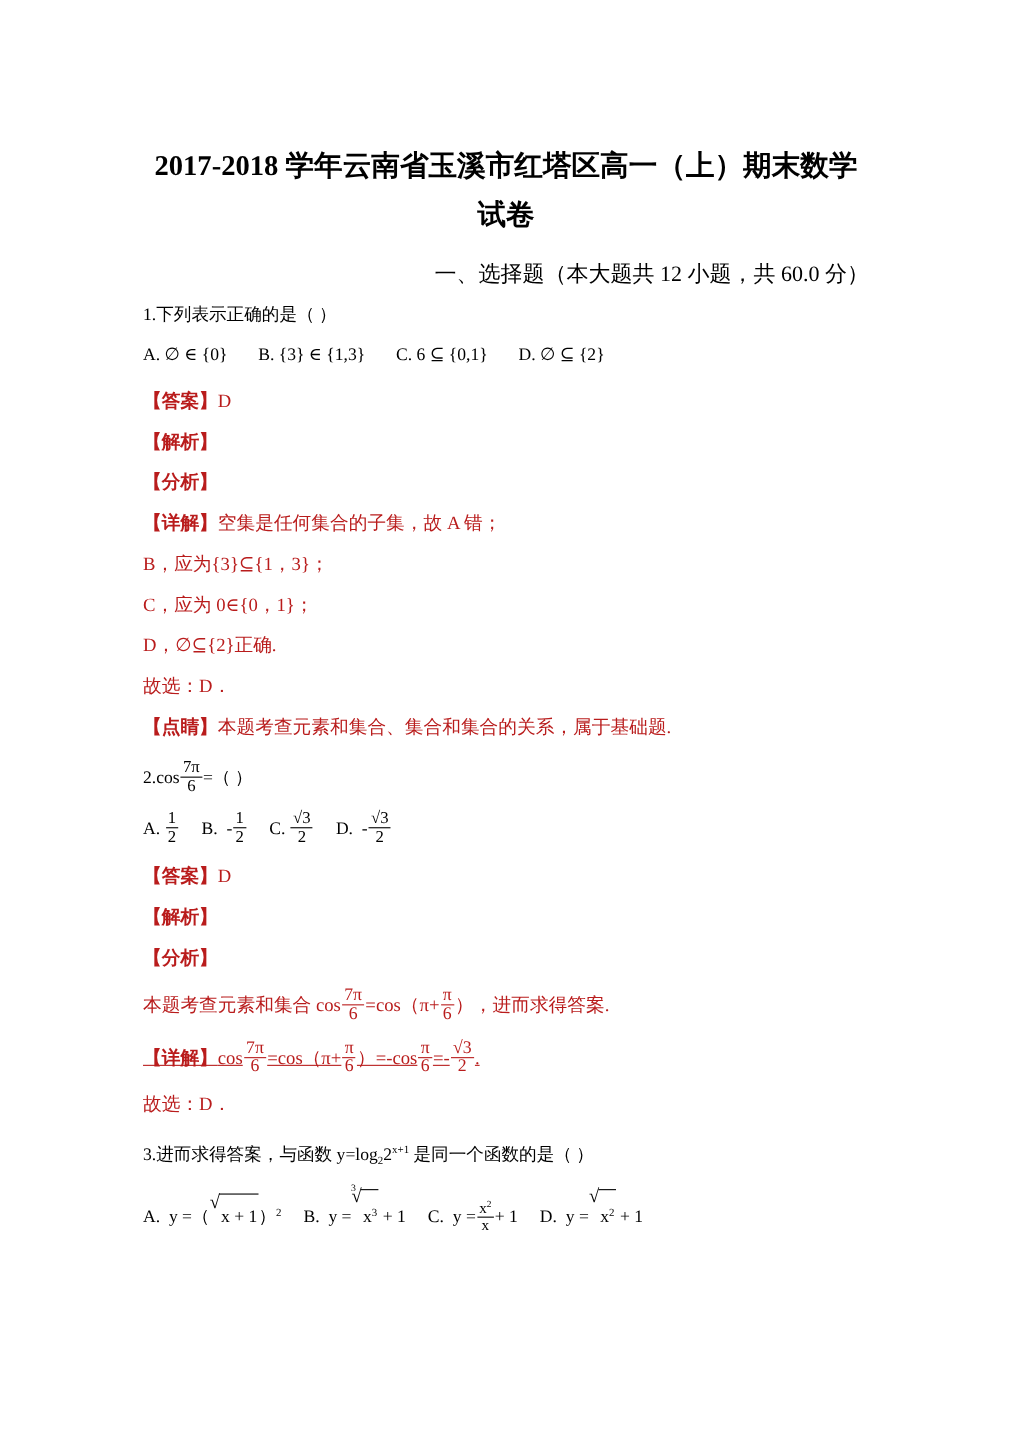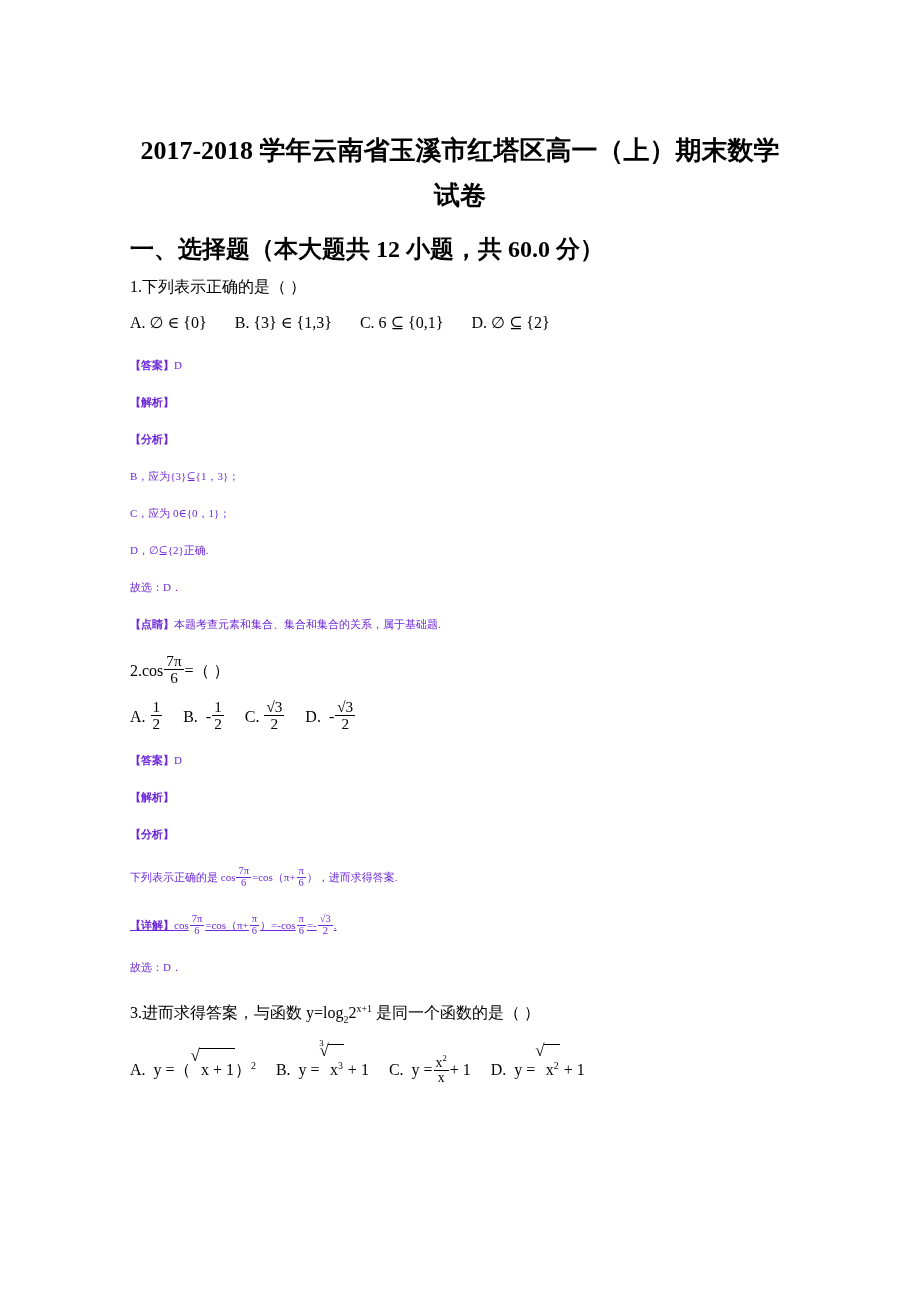--- a/index.html
+++ b/index.html
@@ -24,43 +24,44 @@
   .doc-title {
     font-family: "Liberation Serif", "DejaVu Serif", serif;
     font-weight: bold;
     font-size: 26px;
     line-height: 45px;
     text-align: center;
     padding-top: 128px;
     letter-spacing: 0px;
   }
   .section-head {
-    font-weight: bold;
-    font-size: 24px;
+    font-weight: normal;
+    font-size: 20px;
     line-height: 30px;
     margin-top: 16px;
     margin-left: 0px;
+    text-align: right;
   }
   .q-stem {
     font-size: 16px;
     line-height: 30px;
     margin-top: 8px;
   }
   .q-options {
     font-size: 16px;
     line-height: 30px;
     margin-top: 6px;
     white-space: nowrap;
   }
   .opt {
     display: inline-block;
   }
   .ann {
-    color: #6d28d9;
-    font-size: 11px;
+    color: #b91c1c;
+    font-size: 17px;
     line-height: 30px;
     margin-top: 7px;
   }
   .tag {
     font-weight: bold;
   }
   .ann-big {
     margin-top: 12px;
   }
 
@@ -140,20 +141,23 @@
 
   <div class="ann">
     <span class="tag">【解析】</span>
   </div>
 
   <div class="ann">
     <span class="tag">【分析】</span>
   </div>
 
 
+  <div class="ann">
+    <span class="tag">【详解】</span><span>空集是任何集合的子集，故 A 错；</span>
+  </div>
 
   <div class="ann">B，应为{3}⊆{1，3}；</div>
 
   <div class="ann">C，应为 0∈{0，1}；</div>
 
   <div class="ann">D，∅⊆{2}正确.</div>
 
   <div class="ann">故选：D．</div>
 
   <div class="ann">
@@ -174,21 +178,21 @@
 
   <div class="ann">
     <span class="tag">【解析】</span>
   </div>
 
   <div class="ann">
     <span class="tag">【分析】</span>
   </div>
 
   <div class="ann" style="line-height:40px; margin-top:8px;">
-    <span>下列表示正确的是 cos</span><span class="frac"><span class="num">7π</span><span class="den">6</span></span><span>=cos（π+</span><span class="frac"><span class="num">π</span><span class="den">6</span></span><span>），进而求得答案.</span>
+    <span>本题考查元素和集合 cos</span><span class="frac"><span class="num">7π</span><span class="den">6</span></span><span>=cos（π+</span><span class="frac"><span class="num">π</span><span class="den">6</span></span><span>），进而求得答案.</span>
   </div>
 
   <div class="ann" style="line-height:40px; margin-top:8px;text-decoration:underline;">
     <span class="tag">【详解】</span><span>cos</span><span class="frac"><span class="num">7π</span><span class="den">6</span></span><span>=cos（π+</span><span class="frac"><span class="num">π</span><span class="den">6</span></span><span>）=-cos</span><span class="frac"><span class="num">π</span><span class="den">6</span></span><span>=-</span><span class="frac"><span class="num">√3</span><span class="den">2</span></span><span>.</span>
   </div>
 
   <div class="ann">故选：D．</div>
 
 
   <div class="q-stem" style="margin-top:12px;">

